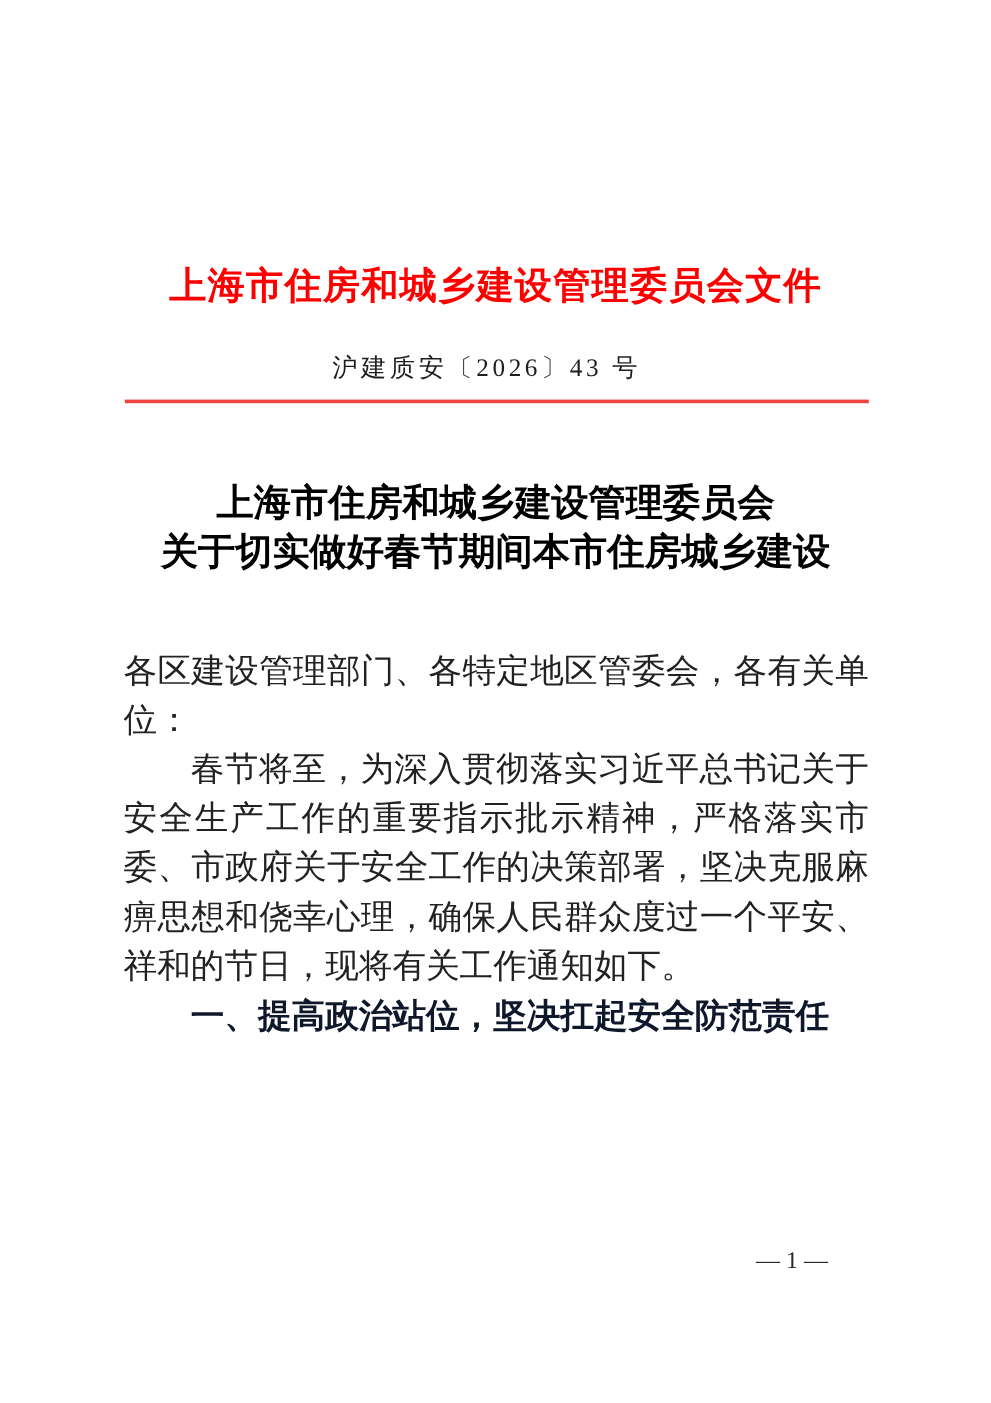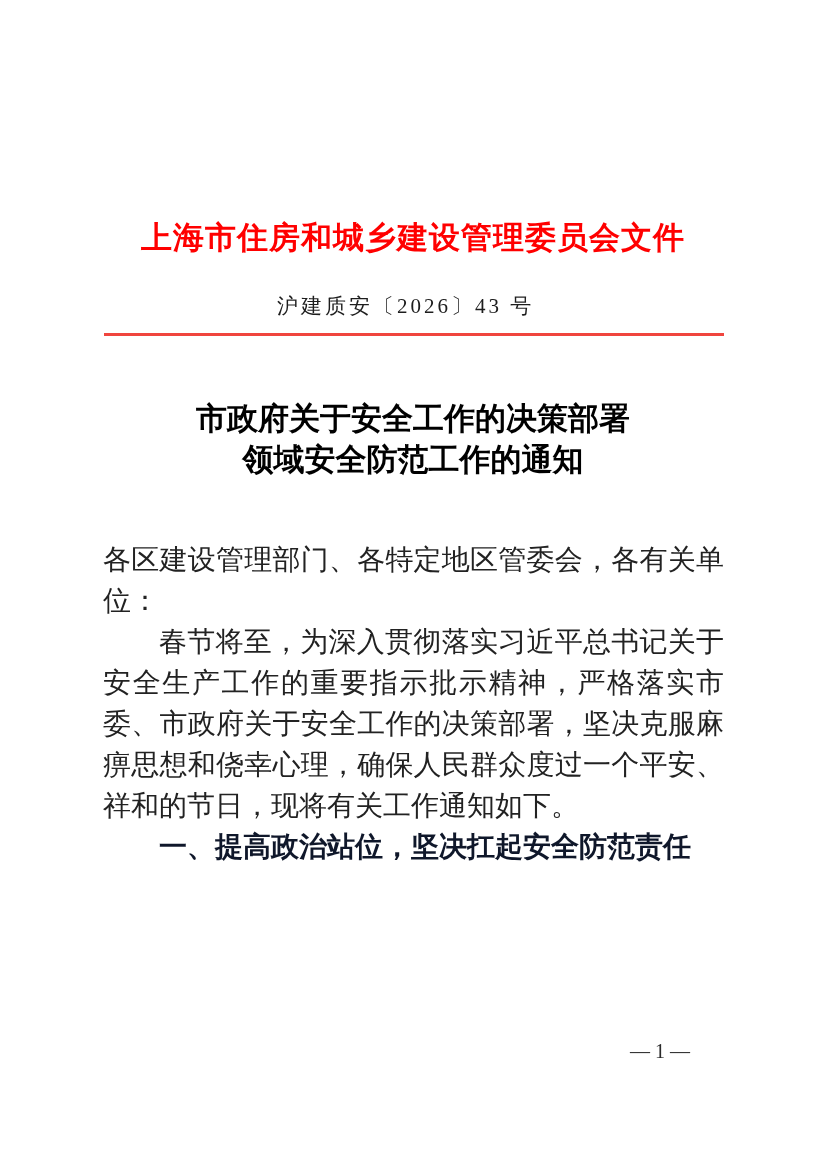--- a/index.html
+++ b/index.html
@@ -104,22 +104,22 @@
 
 <div class="page">
 
   <div class="red-header">上海市住房和城乡建设管理委员会文件</div>
 
   <div class="doc-number">沪建质安〔2026〕43 号</div>
 
   <div class="red-line"></div>
 
   <div class="doc-title">
-    <div>市政府关于安全工作的决策部署</div>
-    <div>领域安全防范工作的通知</div>
+    <div>上海市住房和城乡建设管理委员会</div>
+    <div>关于切实做好春节期间本市住房城乡建设</div>
   </div>
 
   <div class="body-text">
     <p class="salutation">各区建设管理部门、各特定地区管委会，各有关单位：</p>
     <p class="para">春节将至，为深入贯彻落实习近平总书记关于安全生产工作的重要指示批示精神，严格落实市委、市政府关于安全工作的决策部署，坚决克服麻痹思想和侥幸心理，确保人民群众度过一个平安、祥和的节日，现将有关工作通知如下。</p>
     <p class="section-heading">一、提高政治站位，坚决扛起安全防范责任</p>
   </div>
 
   <div class="page-number">— 1 —</div>
 

